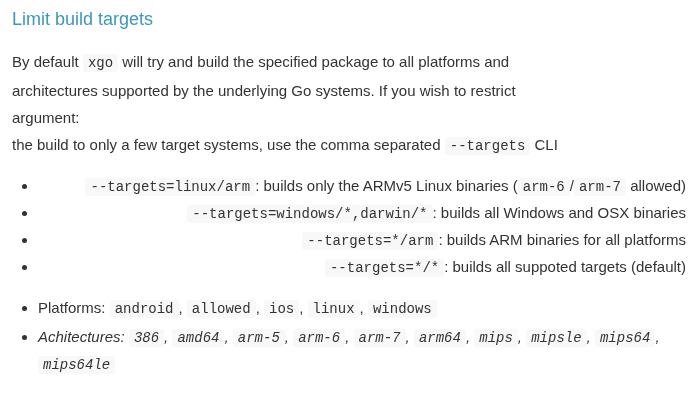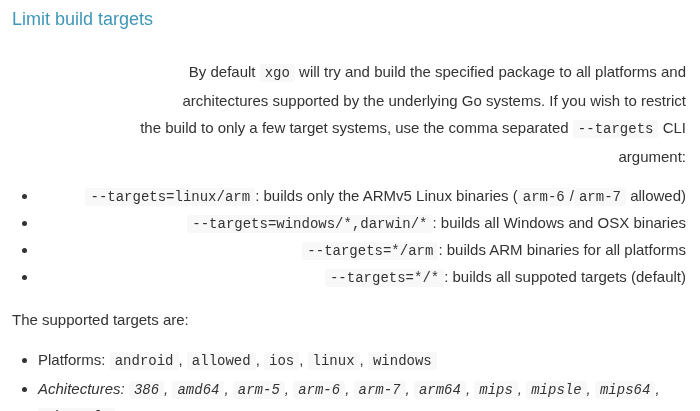--- a/index.html
+++ b/index.html
@@ -15,21 +15,21 @@
     padding: 4px 14px 0 12px;
   }
   h2.section-heading {
     margin: 0 0 0 0;
     font-size: 18px;
     font-weight: 400;
     line-height: 30px;
     letter-spacing: 0;
     color: var(--heading, #3e97b8);
   }
-  .para { margin-top: 24px; text-align: right; }
+  .para { margin-top: 14px; }
   .para .line { line-height: 27px; white-space: nowrap; }
   .para2 { margin-top: 15px; line-height: 27px; }
   ul { margin: 13px 0 0 0; padding: 0 0 0 26px; list-style: disc outside; }
   ul.tight li { line-height: 25px; white-space: nowrap; text-align: right; }
   ul.loose li { line-height: 27px; }
   ul.loose li .line { line-height: 26px; white-space: nowrap; font-style: italic; }
   .code {
     font-family: "Liberation Mono", "DejaVu Sans Mono", monospace;
     font-size: 14px;
     color: var(--code-text, #333333);
@@ -42,32 +42,31 @@
 </head>
 <body>
 
 <main>
 
   <h2 class="section-heading">Limit build targets</h2>
 
   <div class="para">
     <div class="line"><span>By default </span><span class="code">xgo</span><span> will try and build the specified package to all platforms and</span></div>
     <div class="line"><span>architectures supported by the underlying Go systems. If you wish to restrict</span></div>
+    <div class="line"><span>argument:</span></div>
     <div class="line"><span>the build to only a few target systems, use the comma separated </span><span class="code">--targets</span><span> CLI</span></div>
-    <div class="line"><span>argument:</span></div>
   </div>
 
   <ul class="tight">
     <li><span class="code">--targets=linux/arm</span><span>: builds only the ARMv5 Linux binaries (</span><span class="code">arm-6</span><span>/</span><span class="code">arm-7</span><span> allowed)</span></li>
     <li><span class="code">--targets=windows/*,darwin/*</span><span>: builds all Windows and OSX binaries</span></li>
     <li><span class="code">--targets=*/arm</span><span>: builds ARM binaries for all platforms</span></li>
     <li><span class="code">--targets=*/*</span><span>: builds all suppoted targets (default)</span></li>
   </ul>
 
-  <div class="para2">The supported targets are:</div>
 
   <ul class="loose">
     <li><span>Platforms: </span><span class="code">android</span><span>, </span><span class="code">allowed</span><span>, </span><span class="code">ios</span><span>, </span><span class="code">linux</span><span>, </span><span class="code">windows</span></li>
     <li>
       <div class="line"><span>Achitectures: </span><span class="code">386</span><span>, </span><span class="code">amd64</span><span>, </span><span class="code">arm-5</span><span>, </span><span class="code">arm-6</span><span>, </span><span class="code">arm-7</span><span>, </span><span class="code">arm64</span><span>, </span><span class="code">mips</span><span>, </span><span class="code">mipsle</span><span>, </span><span class="code">mips64</span><span>,</span></div>
       <div class="line"><span class="code">mips64le</span></div>
     </li>
   </ul>
 
 </main>

